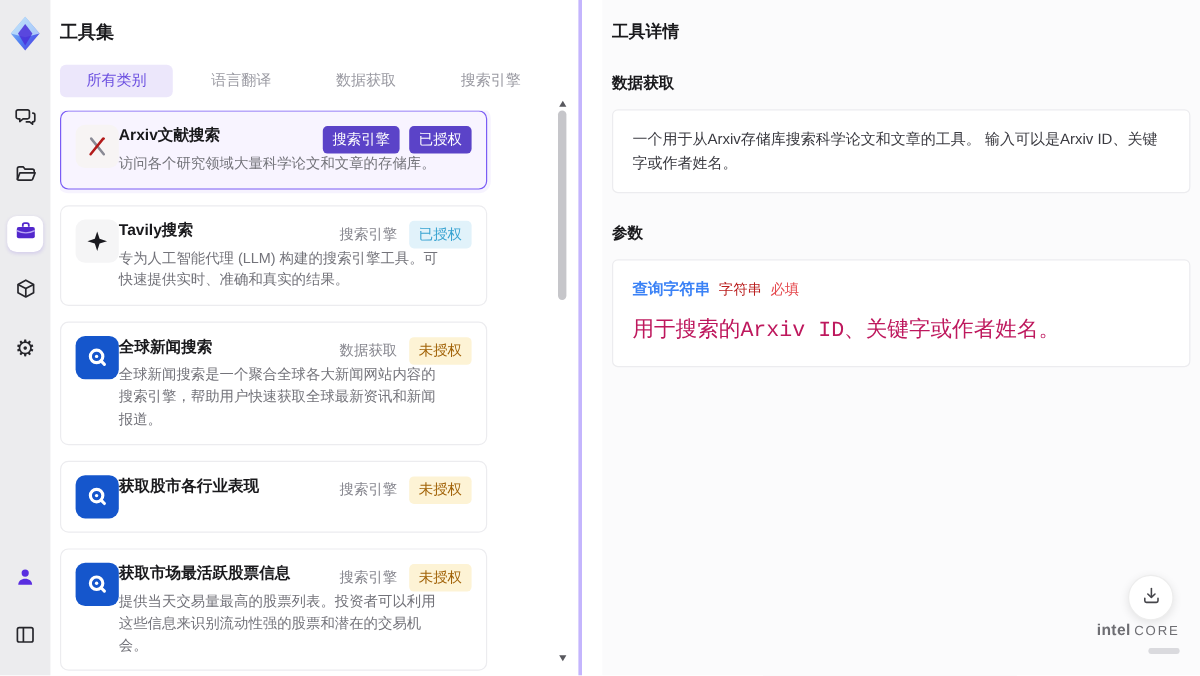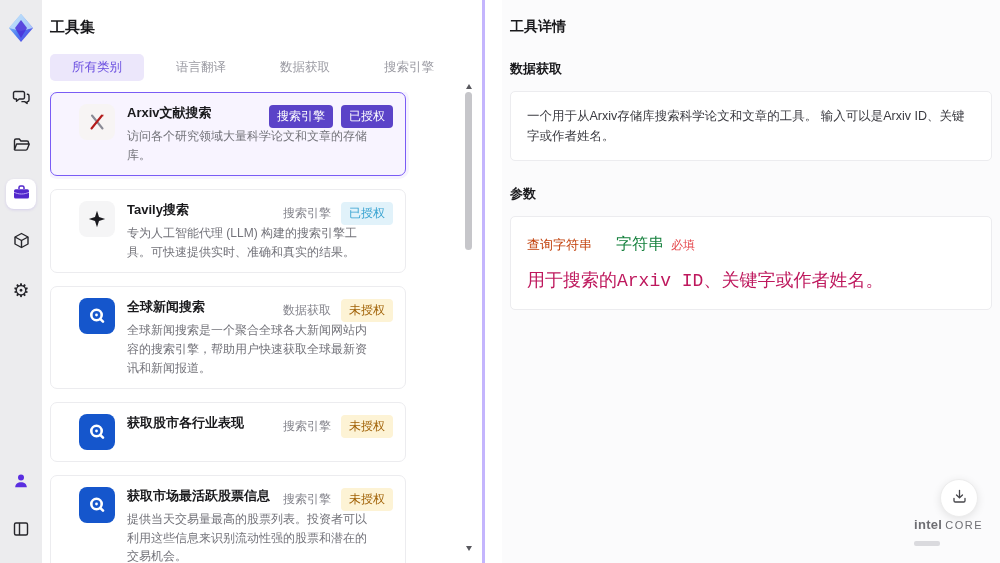--- a/index.html
+++ b/index.html
@@ -31,21 +31,21 @@
   .main-inner { padding:18px 24px 0 24px; }
   .page-title { font-size:15px; font-weight:bold; }
   .tabs { display:flex; gap:10px; margin-top:17px; }
   .tab {
     font-size:12.5px; color:#9a9aa2; padding:5px 22px; border-radius:5px;
     cursor:pointer; white-space:nowrap;
   }
   .tab.active { background:#ece7fb; color:#6a4ee0; }
   .tool-list { margin-top:11px; display:flex; flex-direction:column; gap:13px; height:475px; overflow:hidden; }
   .tool-card {
-    position:relative; display:flex; gap:12px; padding:11px 28px;
+    position:relative; display:flex; padding:11px 12px;
     border:1px solid #ececef; border-radius:7px; background:#fff; cursor:pointer;
     flex:0 0 auto; width:356px;
   }
   .tool-card.selected {
     border:1.5px solid #7a5cf5; background:#f8f4ff;
     box-shadow:0 0 0 3px rgba(122,92,245,.07);
   }
   .tool-icon {
     width:36px; height:36px; border-radius:8px; flex:0 0 36px;
     display:flex; align-items:center; justify-content:center;
@@ -75,34 +75,34 @@
     position:absolute; left:502px; top:0; width:498px; height:563px;
     background:#fbfbfc; padding:18px 8px;
   }
   .detail-title { font-size:14px; font-weight:bold; }
   .section-title { font-size:13px; font-weight:bold; margin-top:24px; }
   .panel-box {
     background:#ffffff; border:1px solid #ececef; border-radius:5px;
     margin-top:13px; padding:14px 16px; font-size:12.5px; color:#3a3a40; line-height:1.6;
   }
   .param-row { display:flex; align-items:baseline; }
-  .param-name { font-size:13px; font-weight:normal; color:#c2410c; }
-  .param-type { font-size:16px; color:#15803d; margin-left:24px; }
+  .param-name { font-size:13px; font-weight:bold; color:#3b82f6; }
+  .param-type { font-size:12px; color:#b91c1c; margin-left:7px; }
   .param-required { font-size:12px; color:#e5484d; margin-left:7px; }
   .param-desc { font-size:18px; color:#be185d; margin-top:10px;font-family:Liberation Mono, monospace; }
 
   
   .fab {
     position:absolute; right:22px; bottom:46px; width:38px; height:38px;
     border-radius:50%; background:#ffffff; border:1px solid #ededed;
     box-shadow:0 2px 8px rgba(0,0,0,.10);
     display:flex; align-items:center; justify-content:center; cursor:pointer;
   }
   .intel {
-    position:absolute; right:17px; bottom:13px; text-align:left; line-height:1.1;
+    position:absolute; right:17px; bottom:13px; text-align:right; line-height:1.1;
     color:#6e6e73; user-select:none;
   }
   .intel .row1 { font-size:13px; }
   .intel .brand { font-weight:bold; letter-spacing:.3px; }
   .intel .product { font-weight:normal; letter-spacing:1.5px; font-size:11px; margin-left:3px; }
   .intel .submark { display:inline-block; margin-top:2px; width:26px; height:5px; background:#dadade; border-radius:2px; }
 </style>
 </head>
 <body>
 

